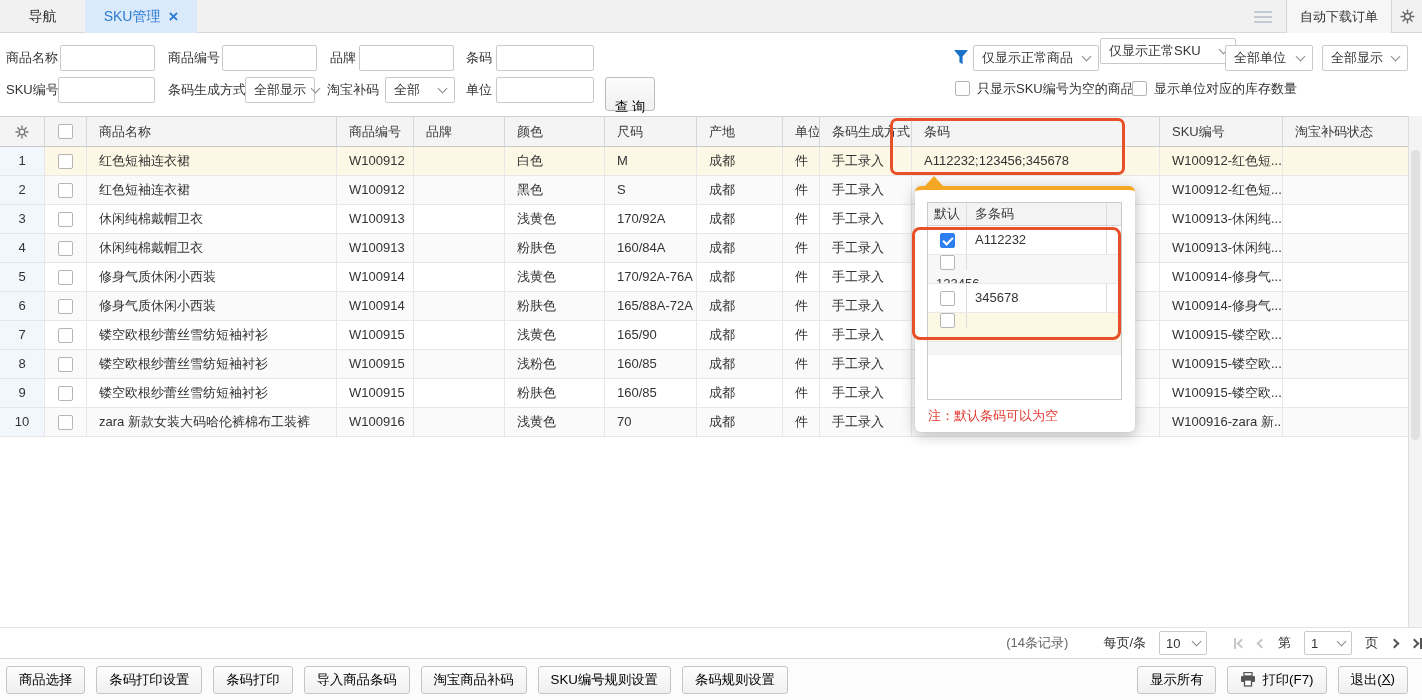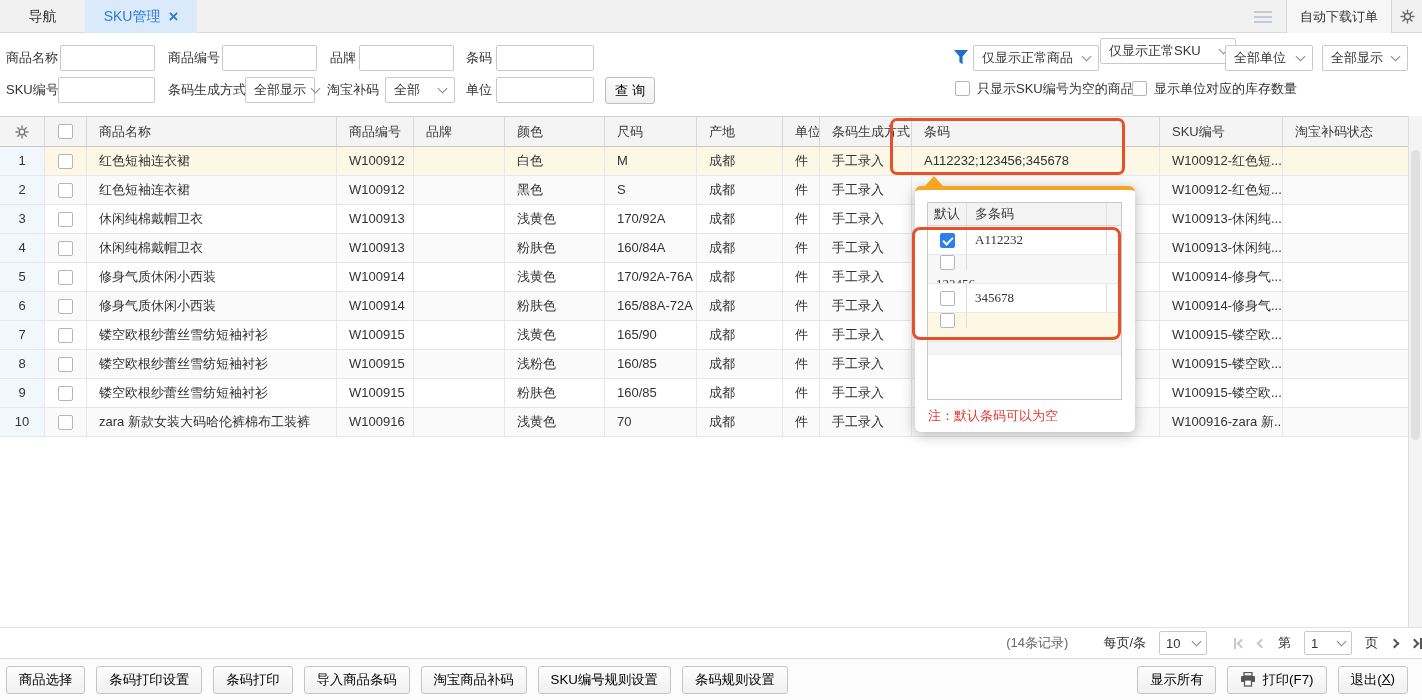--- a/index.html
+++ b/index.html
@@ -18,21 +18,21 @@
   .list-icon i { display:block; height:2px; background:#c3cad1; }
   .auto-btn { height:33px; display:flex; align-items:center; padding:16px 13px; border-left:1px solid #d5d5d5; border-right:1px solid #d5d5d5; background:#f6f6f6; }
   .gearbox { width:30px; height:33px; display:flex; align-items:center; justify-content:center; }
 
   
   .filters { position:absolute; top:34px; left:0; width:1422px; height:82px; background:#fff; }
   .flabel { position:absolute; height:26px; line-height:26px; white-space:nowrap; }
   .finput { position:absolute; height:26px; border:1px solid #c9c9c9; border-radius:2px; background:#fff; padding:0 6px; font-size:13px; font-family:inherit; }
   .dd { position:absolute; height:26px; border:1px solid #c9c9c9; border-radius:2px; background:#fff; display:flex; align-items:center; justify-content:space-between; padding:0 8px; white-space:nowrap; }
   .ddchev { width:7px; height:7px; border-right:1.5px solid #8a8a8a; border-bottom:1.5px solid #8a8a8a; transform:rotate(45deg); margin-top:-4px; flex:none; margin-left:6px; }
-  .qbtn { position:absolute; height:27px; border:1px solid #bdbdbd; border-radius:3px; background:linear-gradient(#fcfcfc,#f0f0f0); padding:0 9px; line-height:25px; }
+  .qbtn { position:absolute; height:27px; border:1px solid #bdbdbd; border-radius:3px; background:linear-gradient(#fcfcfc,#f0f0f0); padding:16px 9px; line-height:25px; }
   .cbox { position:absolute; width:15px; height:15px; border:1px solid #b5b5b5; border-radius:2px; background:#fff; }
   .funnel { position:absolute; }
 
   
   .tbl { position:absolute; top:116px; left:0; width:1408px; border-top:1px solid #cfcfcf; }
   .thead { display:flex; height:30px; background:#f4f4f4; border-bottom:1px solid #c9c9c9; }
   .hcell { line-height:29px; padding-left:12px; border-right:1px solid #d8d8d8; white-space:nowrap; overflow:hidden; color:#3a3a3a; }
   .hcell.centered { padding-left:0; display:flex; align-items:center; justify-content:center; }
   .trow { display:flex; height:29px; background:#fff; border-bottom:1px solid #e7e7e7; }
   .trow.alt .cell { background:#fafafa; }
@@ -51,21 +51,21 @@
   .vscroll { position:absolute; left:1408px; top:116px; width:14px; height:511px; background:#f4f4f4; border-left:1px solid #ddd; }
   .vthumb { position:absolute; left:2px; top:34px; width:9px; height:290px; background:#e0e0e0; border-radius:5px; }
 
   
   .annot { position:absolute; border:3px solid #e8502a; pointer-events:none; }
   .annot1 { left:890px; top:118px; width:235px; height:57px; border-radius:7px; z-index:40; }
 
   
   .popup { position:absolute; left:915px; top:186px; width:220px; height:246px; background:#fff; border-top:4px solid #f5a623; border-radius:6px; box-shadow:0 3px 14px rgba(0,0,0,.28); z-index:30; }
   .pointer { position:absolute; left:925px; top:176px; width:0; height:0; border-left:9px solid transparent; border-right:9px solid transparent; border-bottom:10px solid #f5a623; z-index:31; }
-  .ptable { position:absolute; left:12px; top:12px; width:195px; height:198px; border:1px solid #c9c9c9; background:#fff; overflow:hidden;font-family:Liberation Serif, serif; }
+  .ptable { position:absolute; left:12px; top:12px; width:195px; height:198px; border:1px solid #c9c9c9; background:#fff; overflow:hidden; }
   .pthead { display:flex; height:23px; background:#f3f3f3; border-bottom:1px solid #d4d4d4; }
   .pcell { white-space:nowrap; overflow:hidden; }
   .pthead .pcell { line-height:22px; color:#3a3a3a; }
   .prow { display:flex; height:29px; border-bottom:1px solid #e9e9e9; background:#fff; }
   .prow.alt { background:#f7f7f7;flex-direction:column; }
   .prow.sel { background:#fdf8e3; }
   .pcol-def { width:39px; flex:none; border-right:1px solid #ddd; display:flex; align-items:center; justify-content:center; }
   .pthead .pcol-def { display:block; text-align:center; }
   .pcol-code { flex:1; padding-left:8px; line-height:28px; }
   .pthead .pcol-code { line-height:22px; }

